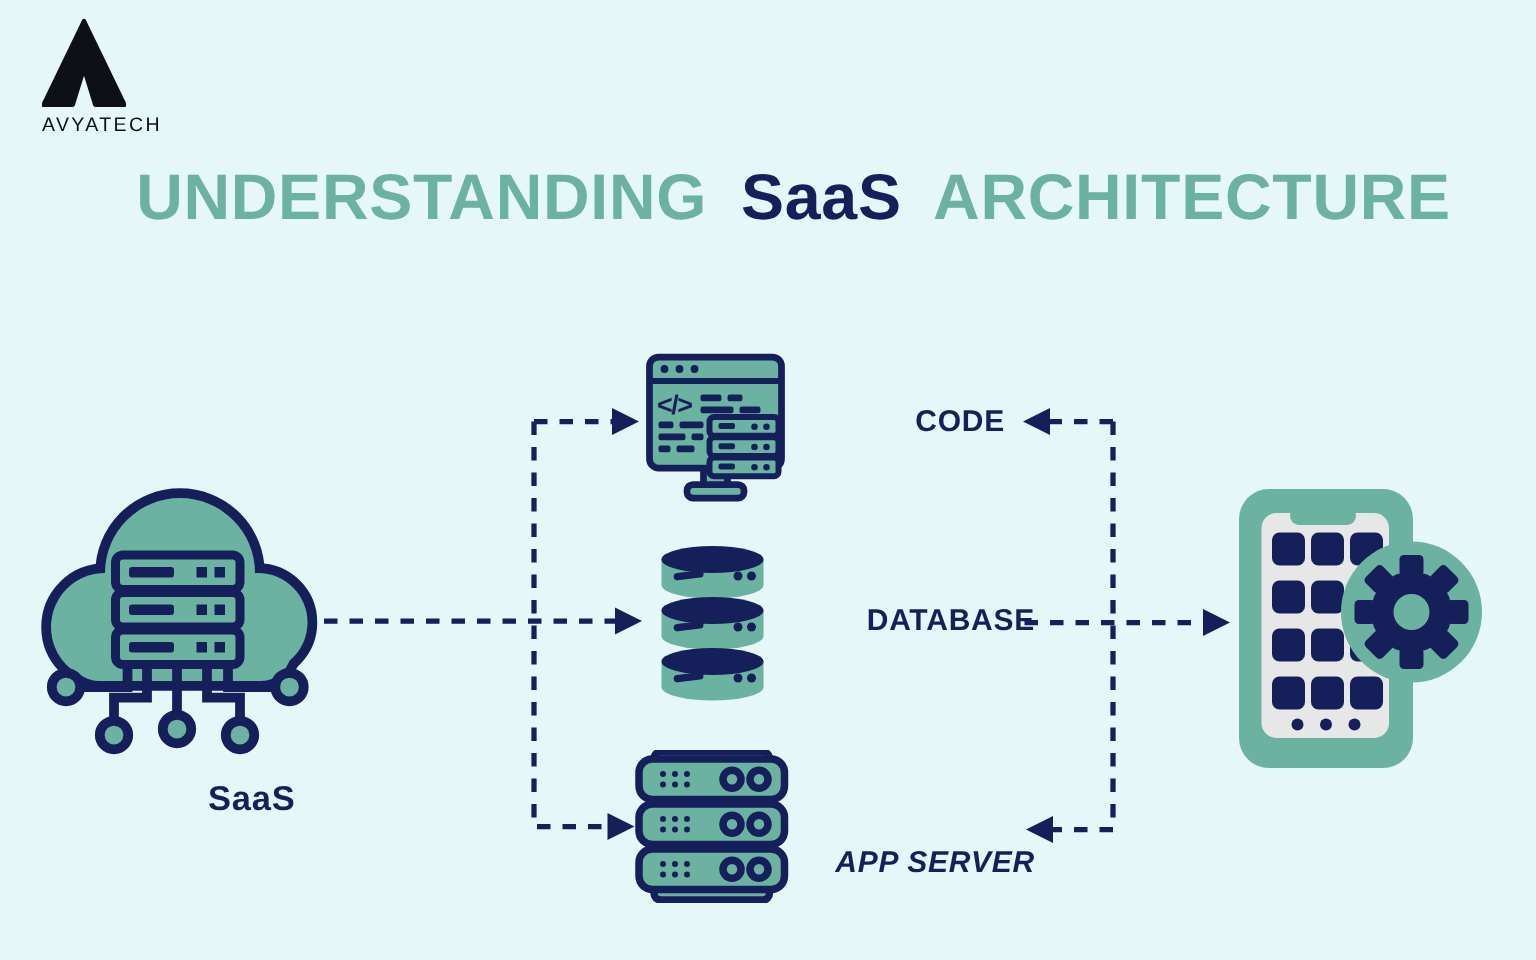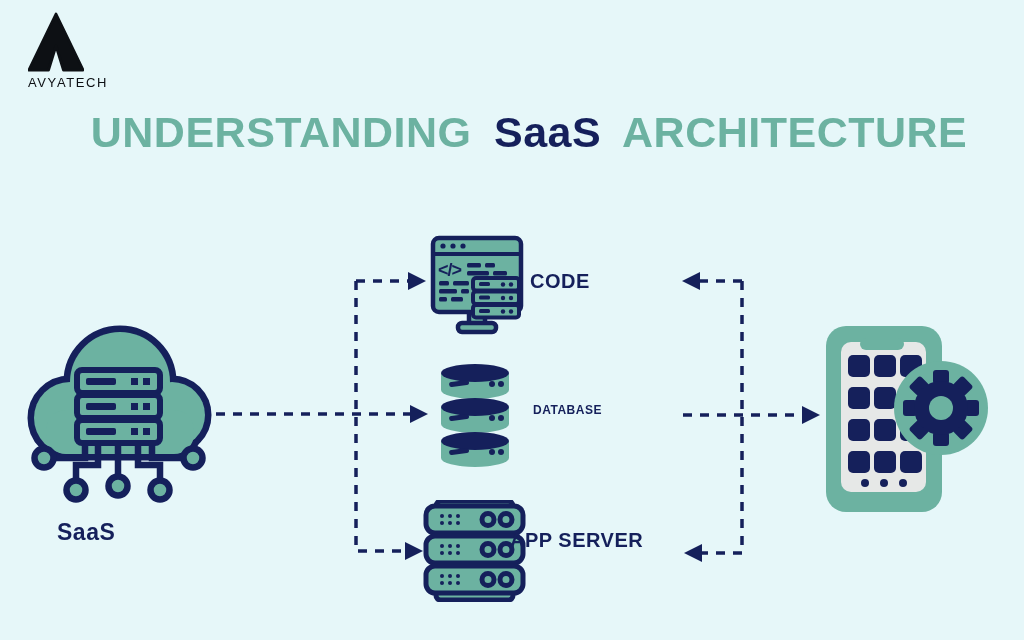--- a/index.html
+++ b/index.html
@@ -53,27 +53,27 @@
     font-weight: 600;
     letter-spacing: 8px;
     color: var(--navy);
     white-space: nowrap;
   }
 
   
   .node-label {
     color: var(--navy);
     font-weight: 800;
-    text-align: left;
+    text-align: right;
     letter-spacing: 0.5px;
     white-space: nowrap;
   }
   .lbl-code      { left: 530px; top: 270px; width: 140px; font-size: 20px; }
-  .lbl-database  { left: 510px; top: 403px; width: 180px; font-size: 12px; padding-left: 23px; }
-  .lbl-appserver { left: 510px; top: 529px; width: 180px; font-size: 20px; }
+  .lbl-database  { left: 510px; top: 403px; width: 180px; font-size: 20px; padding-left: 23px; }
+  .lbl-appserver { left: 510px; top: 564px; width: 180px; font-size: 20px; font-style: italic; }
   .lbl-saas      { left: 57px;  top: 519px; width: 140px; font-size: 23px; }
   .lbl-application { left: 825px; top: 521px; width: 200px; font-size: 21px; }
 
   svg { display: block; }
   .connector-layer { left: 0; top: 0; pointer-events: none; }
 </style>
 </head>
 <body>
 
 <div class="canvas">

